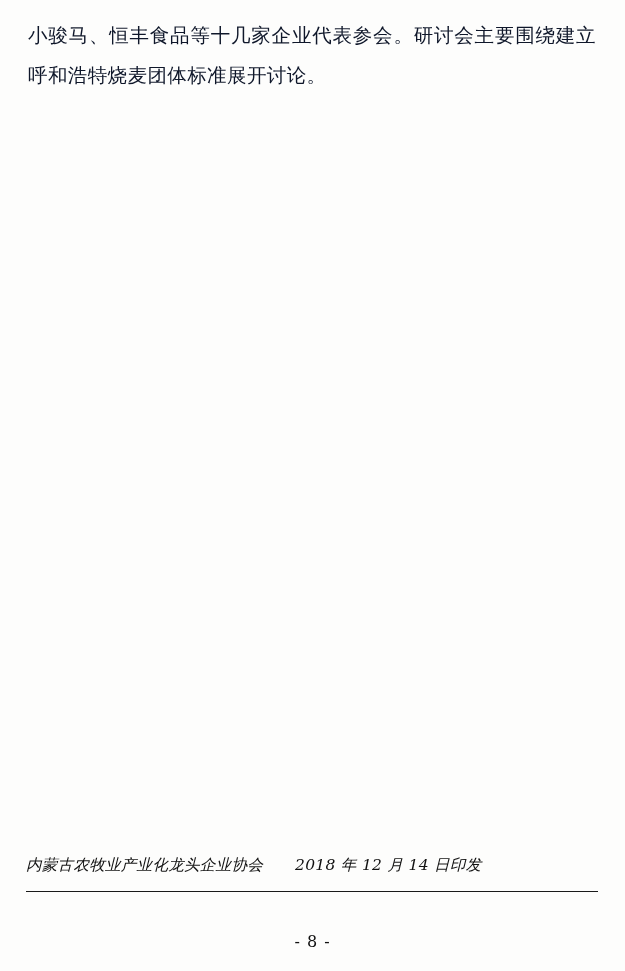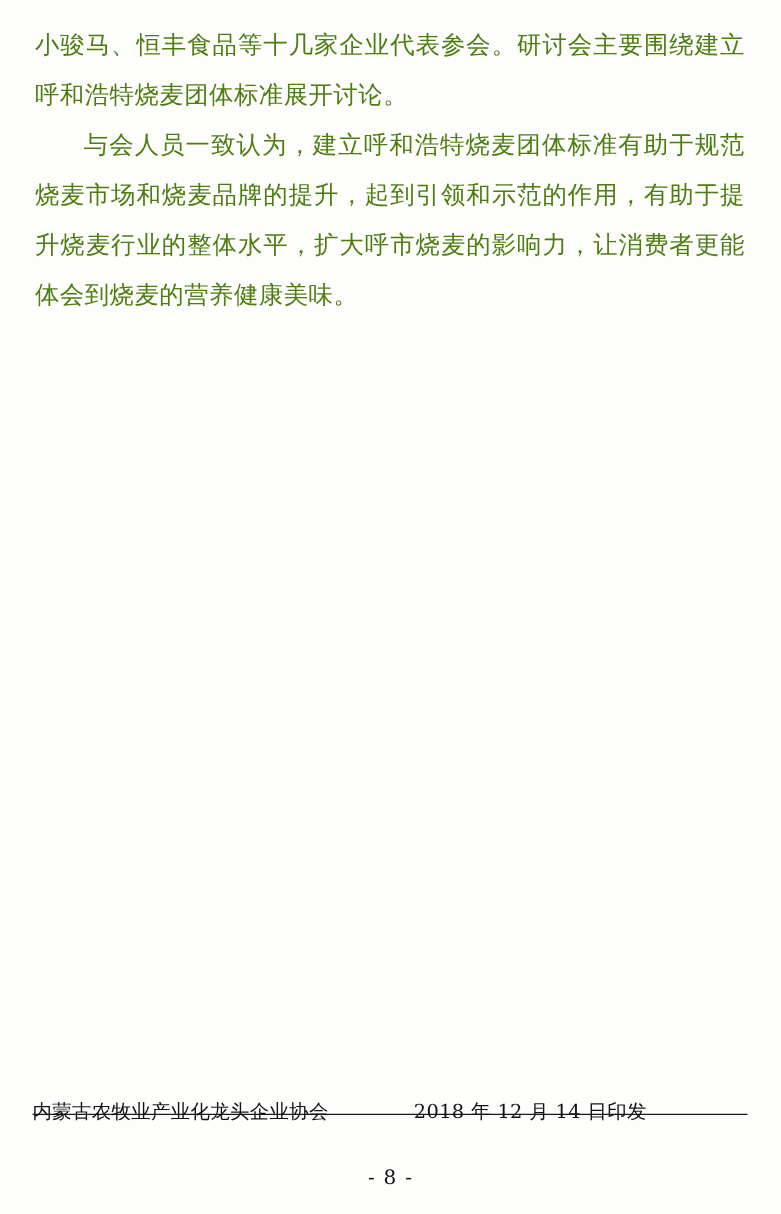--- a/index.html
+++ b/index.html
@@ -29,78 +29,78 @@
     top: 16px;
     width: 568px;
   }
   .para {
     font-size: 19.5px;
     line-height: 40px;
     letter-spacing: 0.4px;
     text-align: justify;
     text-justify: inter-character;
     margin: 0;
-    color: #4d7c0f;
+    color: #0f172a;
     font-family: "DejaVu Serif", "Liberation Serif", serif;
   }
   .para + .para {
     margin-top: 0px;
   }
   .indent {
     text-indent: 39px;
   }
   .footer-rule {
     position: absolute;
     left: 26px;
     top: 891px;
     width: 572px;
     height: 0;
     border-top: 1.6px solid #1a1a1a;
   }
   .footer-row {
     position: absolute;
     left: 26px;
-    top: 879px;
+    top: 855px;
     width: 572px;
     display: flex;
     align-items: baseline;
     justify-content: flex-start;
+    font-style: italic;
   }
   .footer-left {
     font-size: 15.5px;
     letter-spacing: 0.3px;
     white-space: nowrap;
     color: #111111;
   }
   .footer-right {
     font-size: 15.5px;
     letter-spacing: 0.3px;
     white-space: nowrap;
     color: #111111;
-    margin-left: 68px;
+    margin-left: 32px;
   }
   .page-number {
     position: absolute;
     left: 0;
     top: 932px;
     width: 625px;
     text-align: center;
     font-size: 16px;
     letter-spacing: 1px;
     color: #111111;
   }
 </style>
 </head>
 <body>
 
 <div class="page">
 
   <div class="content">
     <p class="para">小骏马、恒丰食品等十几家企业代表参会。研讨会主要围绕建立呼和浩特烧麦团体标准展开讨论。</p>
-    <p class="para indent">与会人员一致认为，建立呼和浩特烧麦团体标准有助于规范烧麦市场和烧麦品牌的提升，起到引领和示范的作用，有助于提升烧麦行业的整体水平，扩大呼市烧麦的影响力，让消费者更能体会到烧麦的营养健康美味。</p>
   </div>
 
   <div class="footer-rule"></div>
 
   <div class="footer-row">
     <span class="footer-left">内蒙古农牧业产业化龙头企业协会</span>
     <span class="footer-right">2018 年 12 月 14 日印发</span>
   </div>
 
   <div class="page-number">- 8 -</div>

